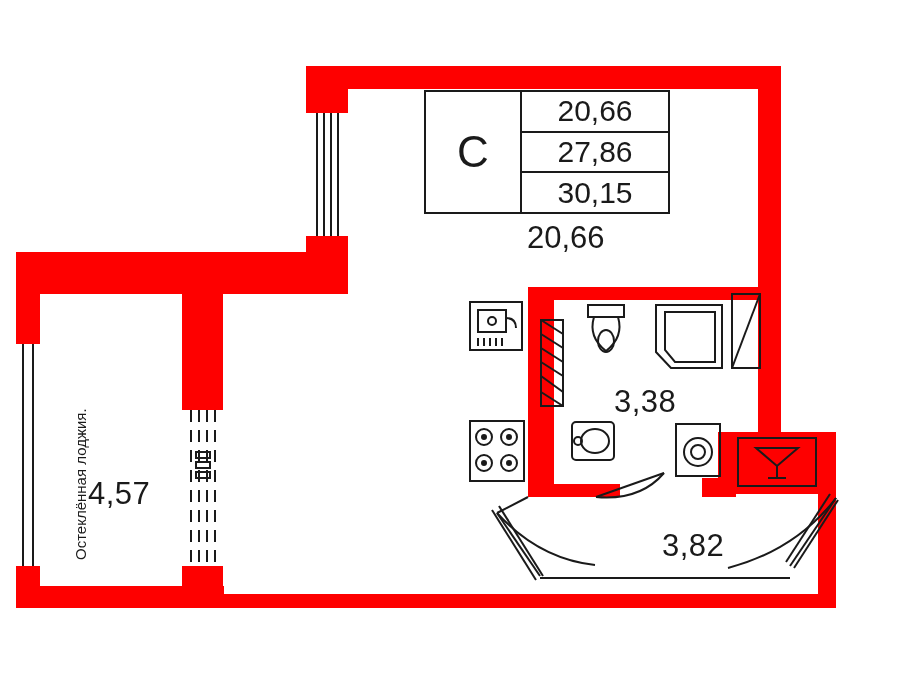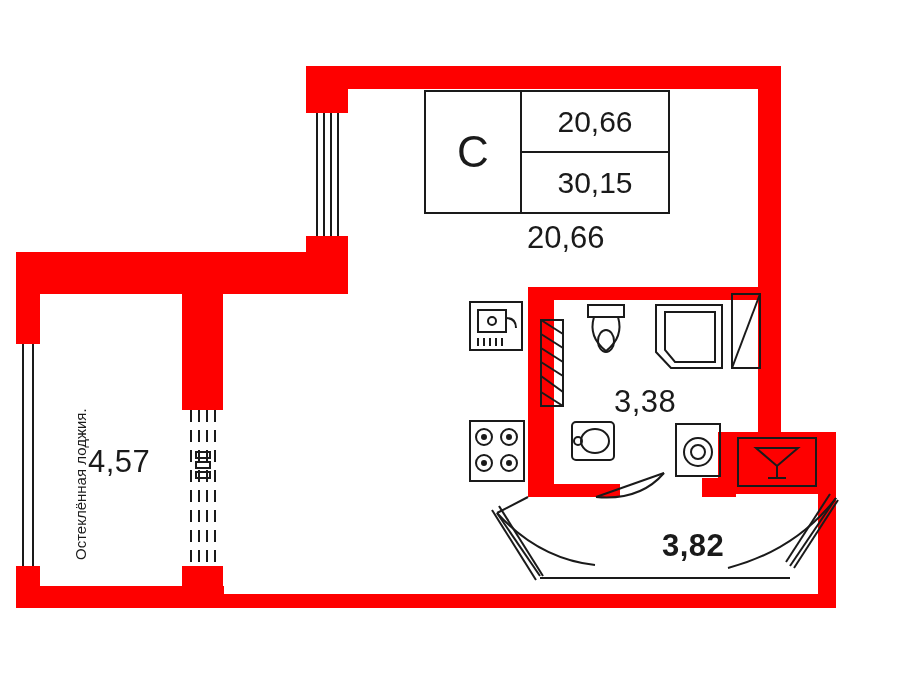--- a/index.html
+++ b/index.html
@@ -128,29 +128,30 @@
   <div class="wall" style="left:818px; top:432px; width:18px; height:172px;"></div>
 
   <div class="wall" style="left:528px; top:484px; width:68px; height:13px;"></div>
 
   <div class="wall" style="left:702px; top:478px; width:34px; height:19px;"></div>
 
   <div class="titleblock">
     <div class="tb-left">C</div>
     <div class="tb-right">
       <div class="tb-cell">20,66</div>
+      <div class="tb-cell">27,86</div>
       <div class="tb-cell">30,15</div>
     </div>
   </div>
   <div class="tb-total">20,66</div>
 
-  <div class="label area-label" style="left:88px; top:444px;">4,57</div>
+  <div class="label area-label" style="left:88px; top:476px;">4,57</div>
   <div class="label vert-label" style="left:72px; top:560px;">Остеклённая лоджия.</div>
   <div class="label area-label" style="left:614px; top:384px;">3,38</div>
-  <div class="label area-label" style="left:662px; top:528px;font-weight:bold;">3,82</div>
+  <div class="label area-label" style="left:662px; top:528px;">3,82</div>
 
   <svg class="fixtures" viewBox="0 0 900 675">
     <g stroke="#1a1a1a" fill="none" stroke-width="2">
 
       <g>
         <line x1="317" y1="113" x2="317" y2="236"></line>
         <line x1="324" y1="113" x2="324" y2="236"></line>
         <line x1="331" y1="113" x2="331" y2="236"></line>
         <line x1="338" y1="113" x2="338" y2="236"></line>
       </g>

